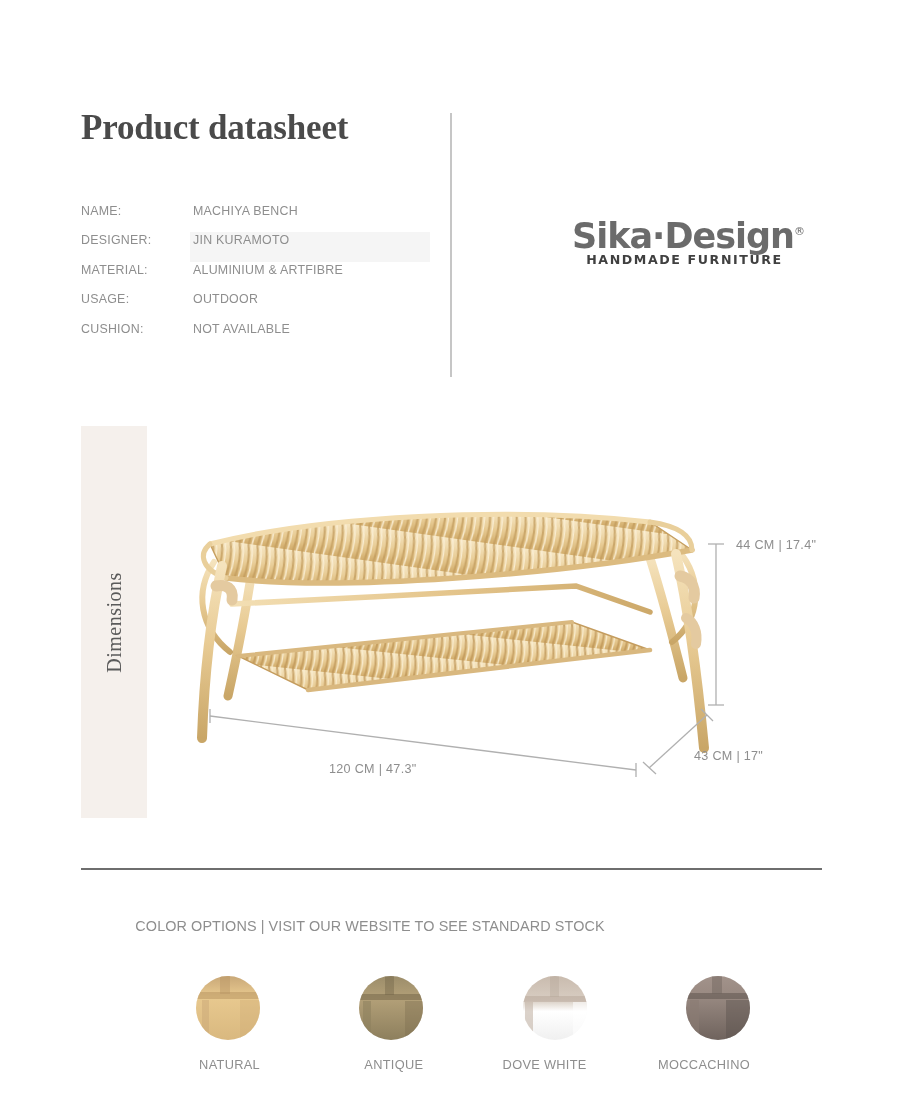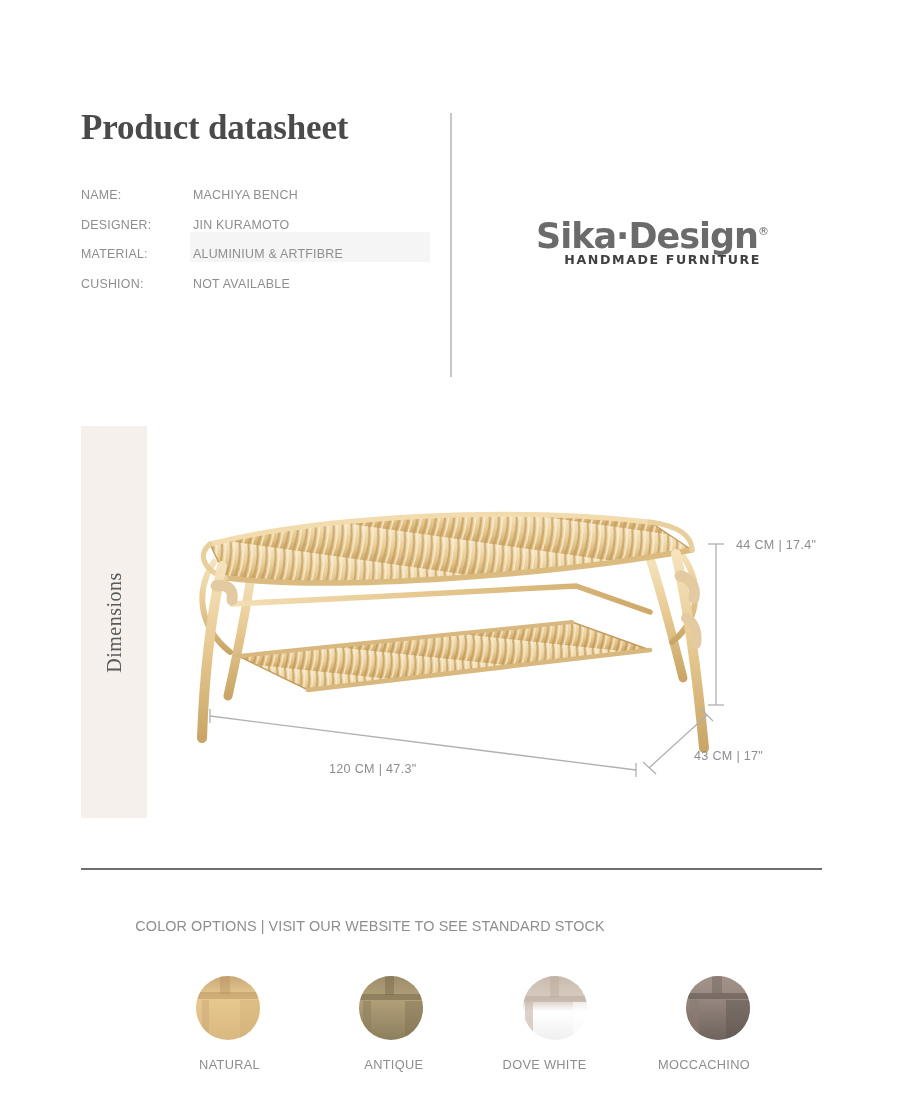--- a/index.html
+++ b/index.html
@@ -36,21 +36,21 @@
 
   
   .spec-list {
     position: absolute;
     left: 81px;
     top: 188px;
     width: 360px;
   }
   .spec-row {
     display: flex;
-    align-items: flex-start;
+    align-items: flex-end;
     height: 29.5px;
     position: relative;
   }
   .spec-label {
     width: 112px;
     flex: none;
     font-size: 12.4px;
     color: #8e8e8e;
     letter-spacing: 0.25px;
   }
@@ -68,24 +68,24 @@
     top: 44px;
     width: 240px;
     height: 30px;
     background: rgba(243,243,243,0.85);
     pointer-events: none;
   }
 
   
   .logo-block {
     position: absolute;
-    left: 536px;
+    left: 572px;
     top: 219px;
     width: 225px;
-    text-align: right;
+    text-align: center;
   }
   .logo-main {
     font-family: "DejaVu Sans", sans-serif;
     font-size: 35px;
     font-weight: 700;
     color: #6b6b6b;
     letter-spacing: -1px;
     line-height: 1;
     white-space: nowrap;
     position: relative;
@@ -228,20 +228,24 @@
     <span class="spec-label">DESIGNER:</span>
     <span class="spec-value">JIN KURAMOTO</span>
   </div>
 
 
   <div class="spec-row">
     <span class="spec-label">MATERIAL:</span>
     <span class="spec-value">ALUMINIUM &amp; ARTFIBRE</span>
   </div>
 
+  <div class="spec-row">
+    <span class="spec-label">USAGE:</span>
+    <span class="spec-value">OUTDOOR</span>
+  </div>
 
   <div class="spec-row">
     <span class="spec-label">CUSHION:</span>
     <span class="spec-value">NOT AVAILABLE</span>
   </div>
 </div>
 
 <div class="logo-block">
   <div class="logo-main"><span>Sika·Design</span><span class="logo-reg">®</span></div>
   <div class="logo-sub">HANDMADE FURNITURE</div>

